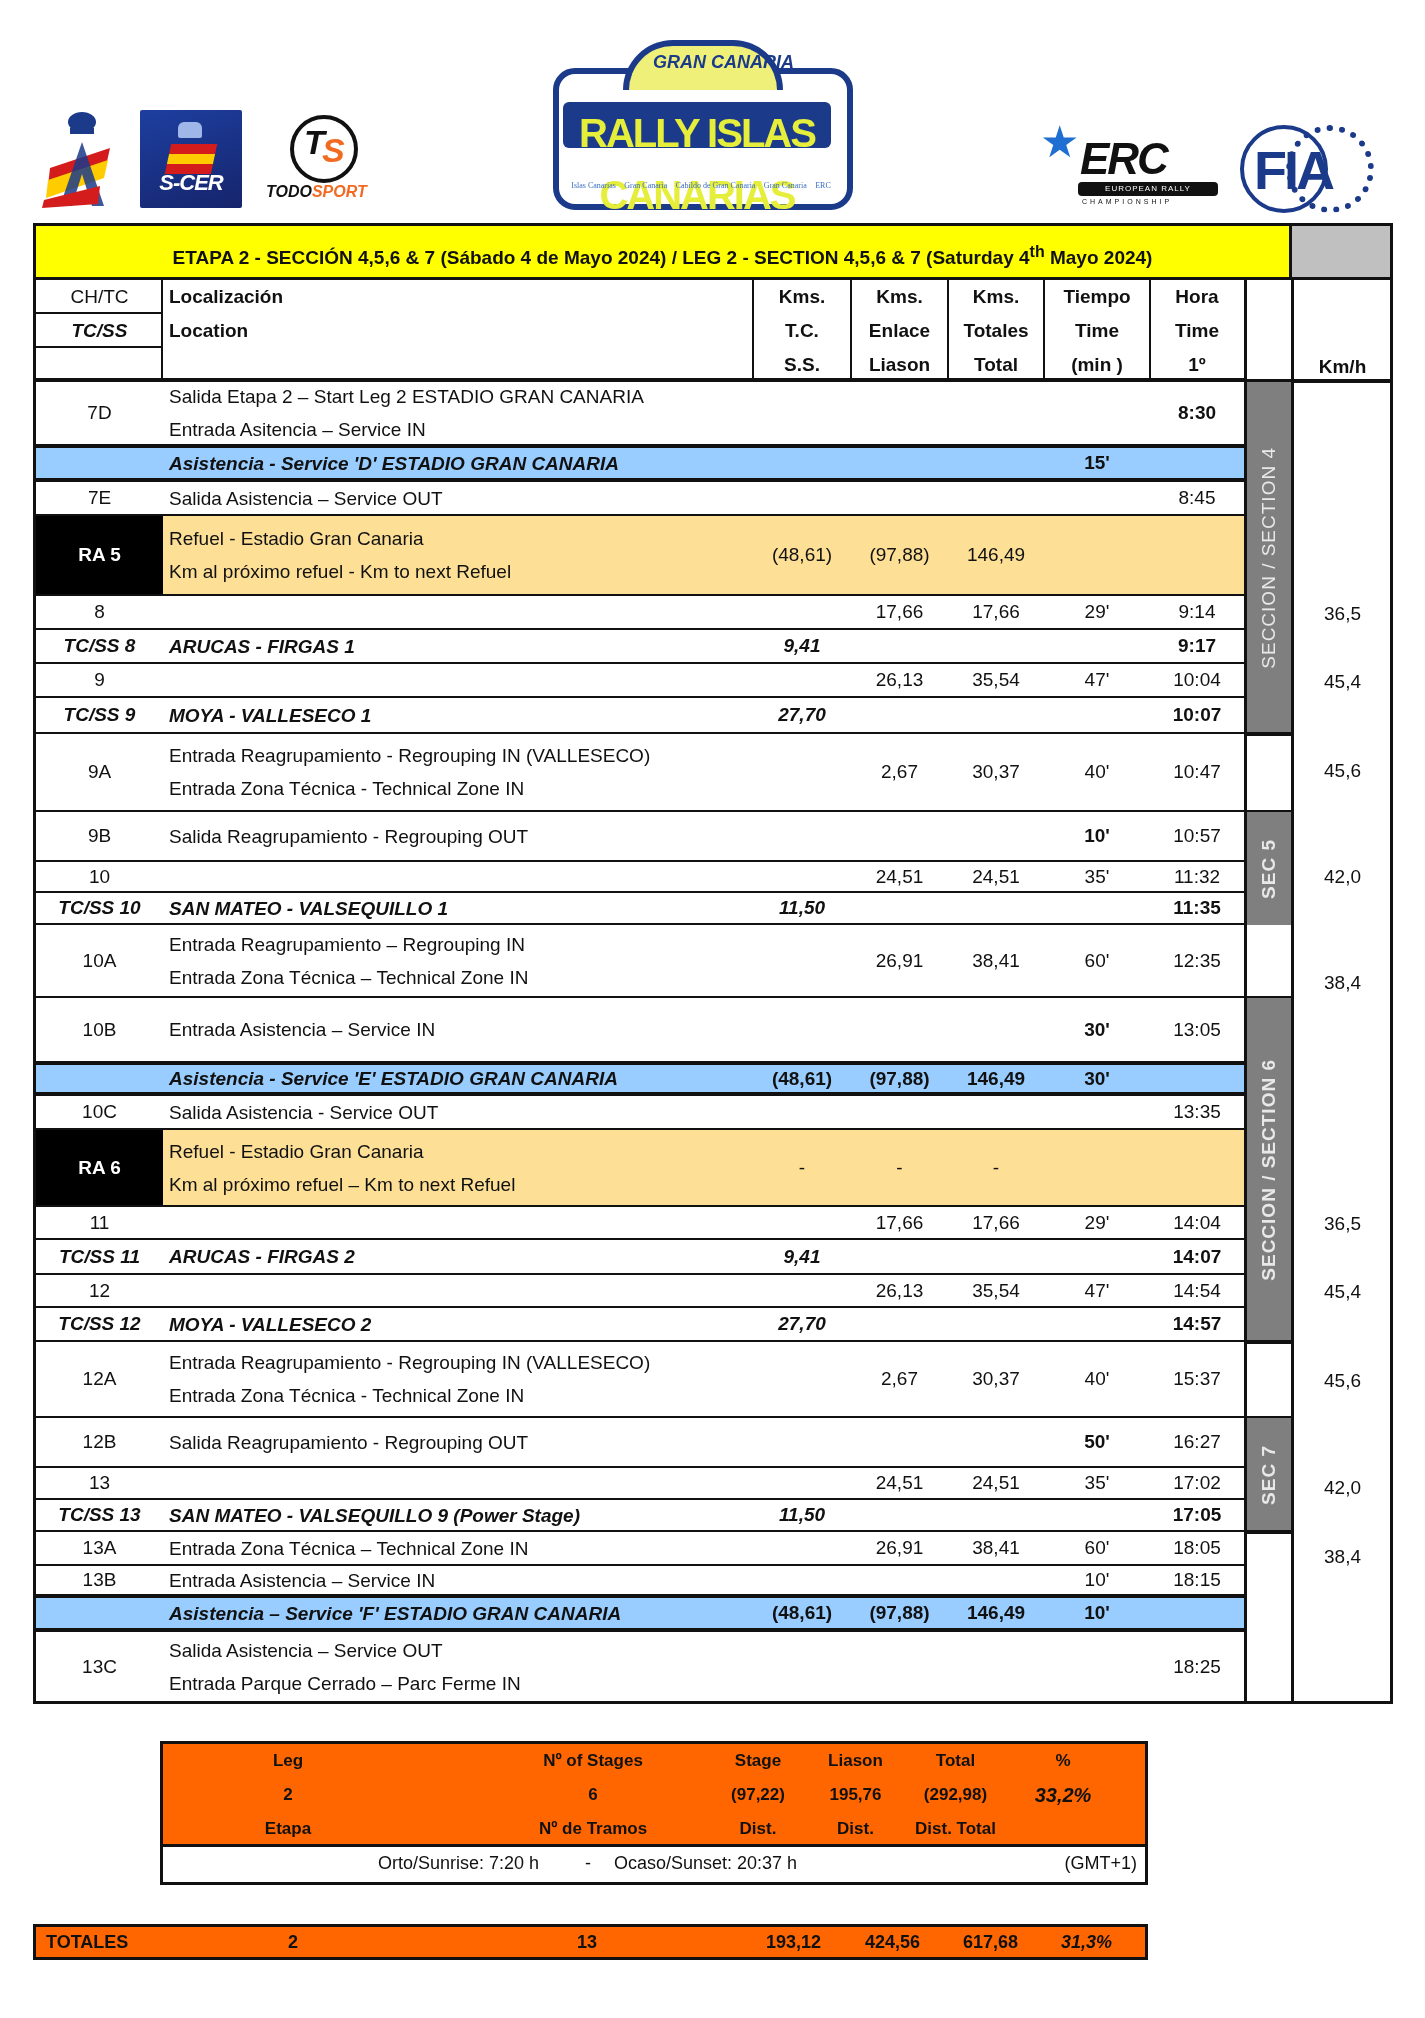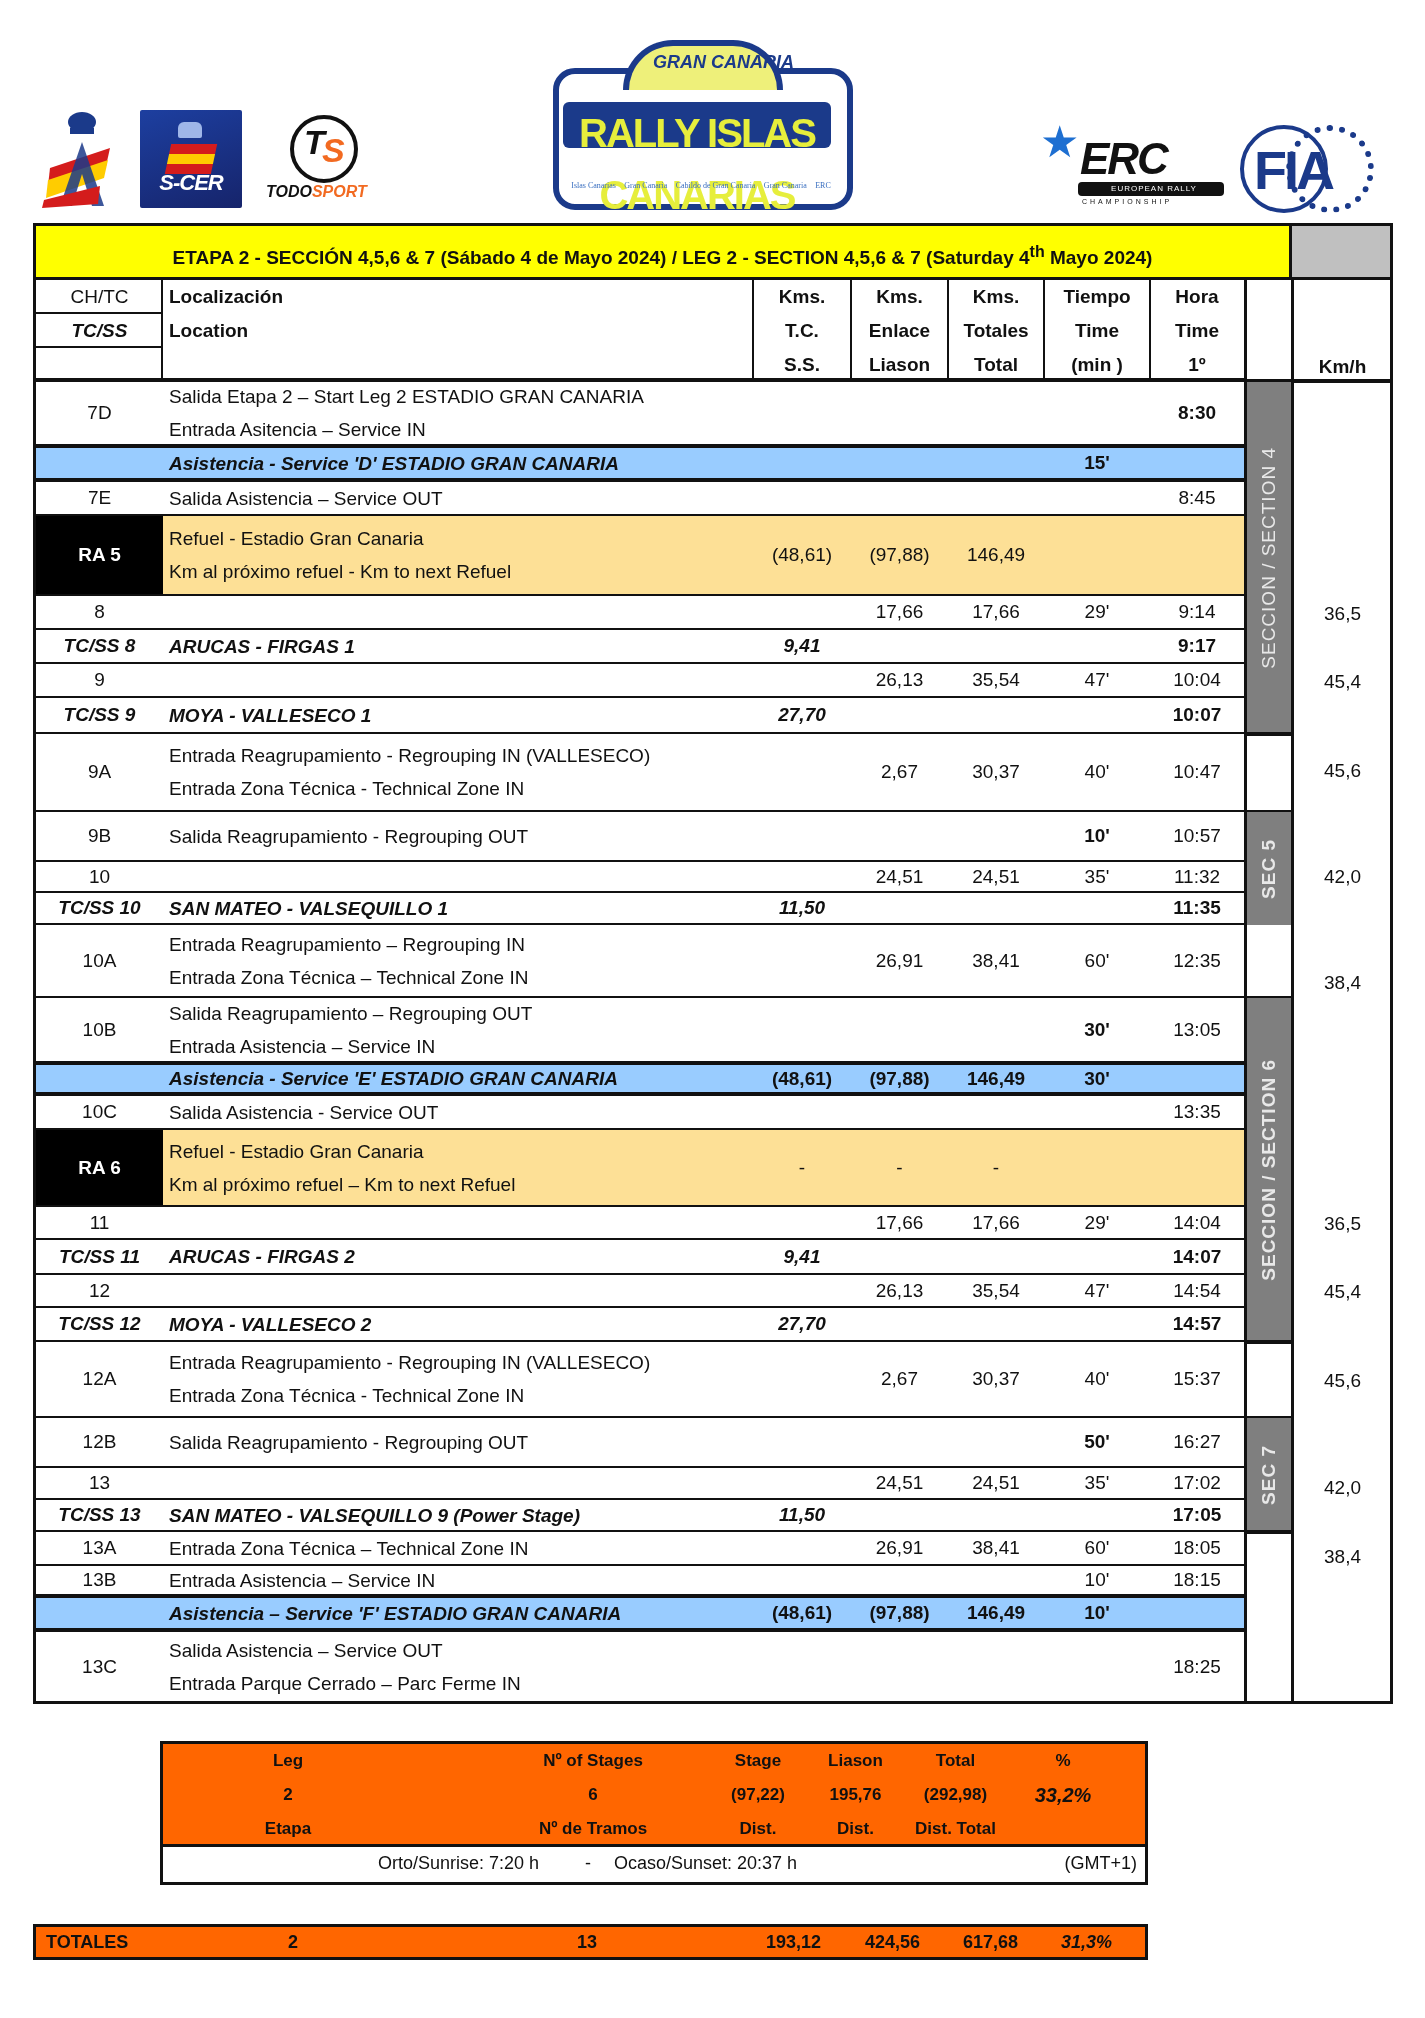--- a/index.html
+++ b/index.html
@@ -22,21 +22,21 @@
   .ts .brand span { color:#f26a21; }
   .rally { left: 553px; top: 40px; width: 300px; height: 170px; }
   .rally .plate { position:absolute; left:0; top:28px; width:300px; height:142px; border:6px solid #1b3a8a; border-radius:22px; background:#fff; box-sizing:border-box; }
   .rally .bump { position:absolute; left:70px; top:0; width:160px; height:50px; border:6px solid #1b3a8a; border-bottom:none; border-radius:60px 60px 0 0; background:#eef07a; box-sizing:border-box; }
   .rally .gc { position:absolute; left:100px; top:12px; font-weight:bold; font-style:italic; color:#1b3a8a; font-size:18px; }
   .rally .title { position:absolute; left:10px; top:62px; width:268px; height:46px; background:#1b3a8a; border-radius:6px; color:#e6ee3c; font-weight:bold; font-size:40px; line-height:62px; text-align:center; letter-spacing:-2px; }
   .rally .sponsors { position:absolute; left:14px; top:130px; width:268px; height:30px; display:flex; justify-content:space-around; align-items:center; font-size:8px; color:#3a6fc0;font-family:Liberation Serif, serif; }
   .erc { left: 1040px; top: 120px; width: 185px; height: 90px; }
   .erc .star { position:absolute; left:0; top:0; font-size:44px; color:#1e6fd1; line-height:44px; }
   .erc .word { position:absolute; left:40px; top:14px; font-size:44px; font-weight:bold; color:#111; font-style:italic; letter-spacing:-2px; }
-  .erc .band { position:absolute; left:38px; top:62px; width:140px; height:14px; background:#111; border-radius:4px; color:#fff; font-size:8px; text-align:center; line-height:14px; letter-spacing:1px;padding-left:6px; }
+  .erc .band { position:absolute; left:38px; top:62px; width:140px; height:14px; background:#111; border-radius:4px; color:#fff; font-size:8px; text-align:center; line-height:14px; letter-spacing:1px; }
   .erc .champ { position:absolute; left:42px; top:78px; width:140px; font-size:7px; letter-spacing:3px; color:#111; }
   .fia { left: 1240px; top: 125px; width: 135px; height: 90px; }
   .fia .globe { position:absolute; left:0; top:0; width:88px; height:88px; border:4px solid #1b3a8a; border-radius:50%; box-sizing:border-box; }
   .fia .gear { position:absolute; left:46px; top:0; width:88px; height:88px; border:6px dotted #1b3a8a; border-radius:50%; box-sizing:border-box; }
   .fia .txt { position:absolute; left:14px; top:14px; font-size:54px; font-weight:bold; color:#1b3a8a; letter-spacing:-3px; }
 
   
   .title-band { left: 33px; top: 223px; width: 1259px; height: 57px; background: #ffff00; border: 3px solid #111;
                 font-weight: bold; font-size: 19px; text-align: center; line-height: 51px; }
   .title-band sup { font-size: 16px; }
@@ -326,21 +326,20 @@
       </div>
       <div class="c kmtc"></div>
       <div class="c kmen">26,91</div>
       <div class="c kmto">38,41</div>
       <div class="c tiem">60'</div>
       <div class="c hora">12:35</div>
     </div>
     <div class="row thick-b" style="top: 998px; height: 67px;">
       <div class="c ch">10B</div>
       <div class="c loc">
-        <div class="ln">Salida Reagrupamiento – Regrouping OUT</div>
         <div class="ln">Entrada Asistencia – Service IN</div>
       </div>
       <div class="c kmtc"></div>
       <div class="c kmen"></div>
       <div class="c kmto"></div>
       <div class="c tiem b">30'</div>
       <div class="c hora">13:05</div>
     </div>
     <div class="row service thick-b" style="top: 1065px; height: 31px;">
       <div class="c ch"></div>

